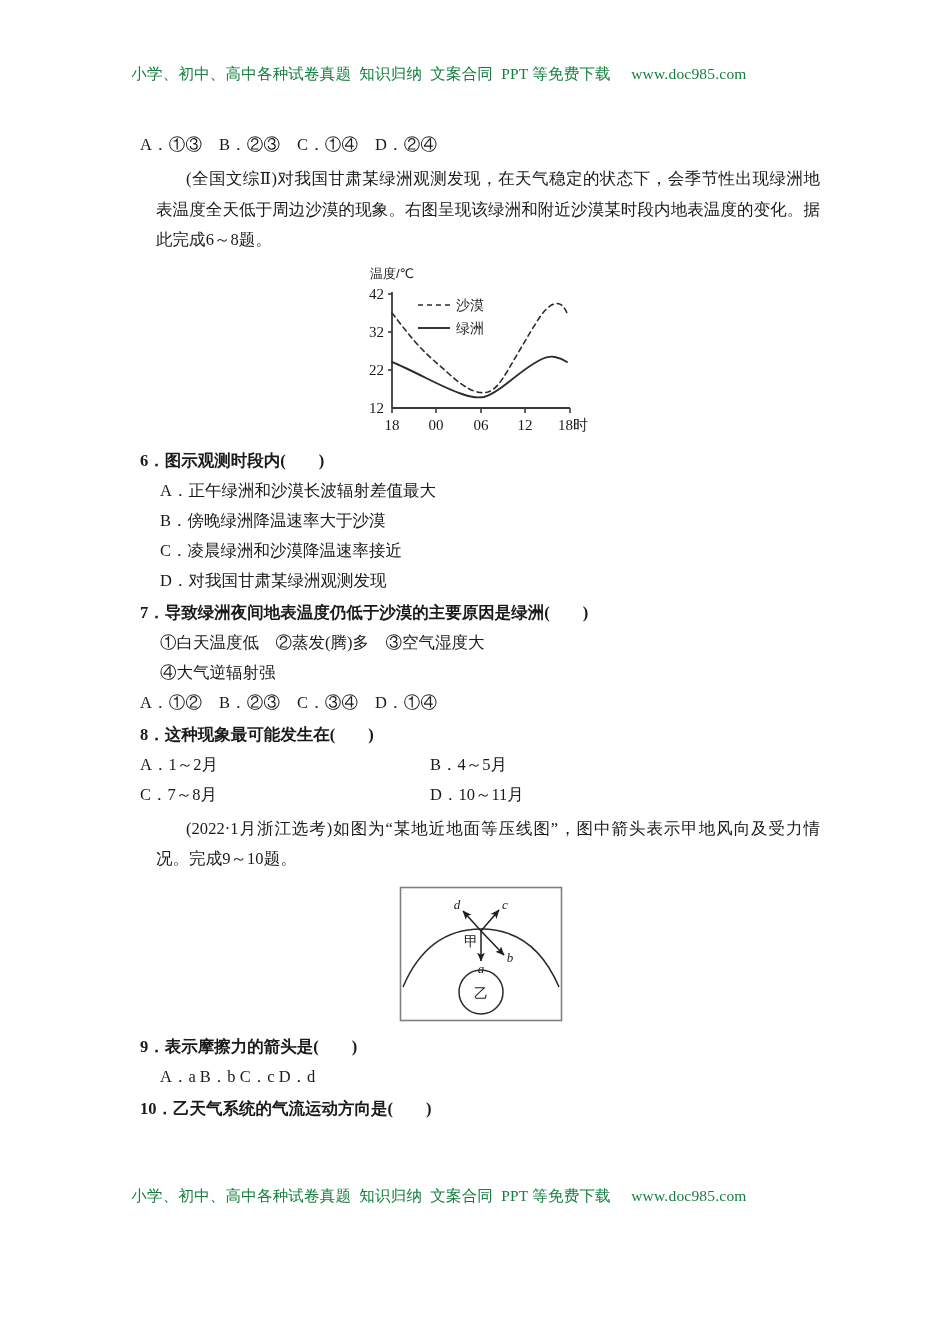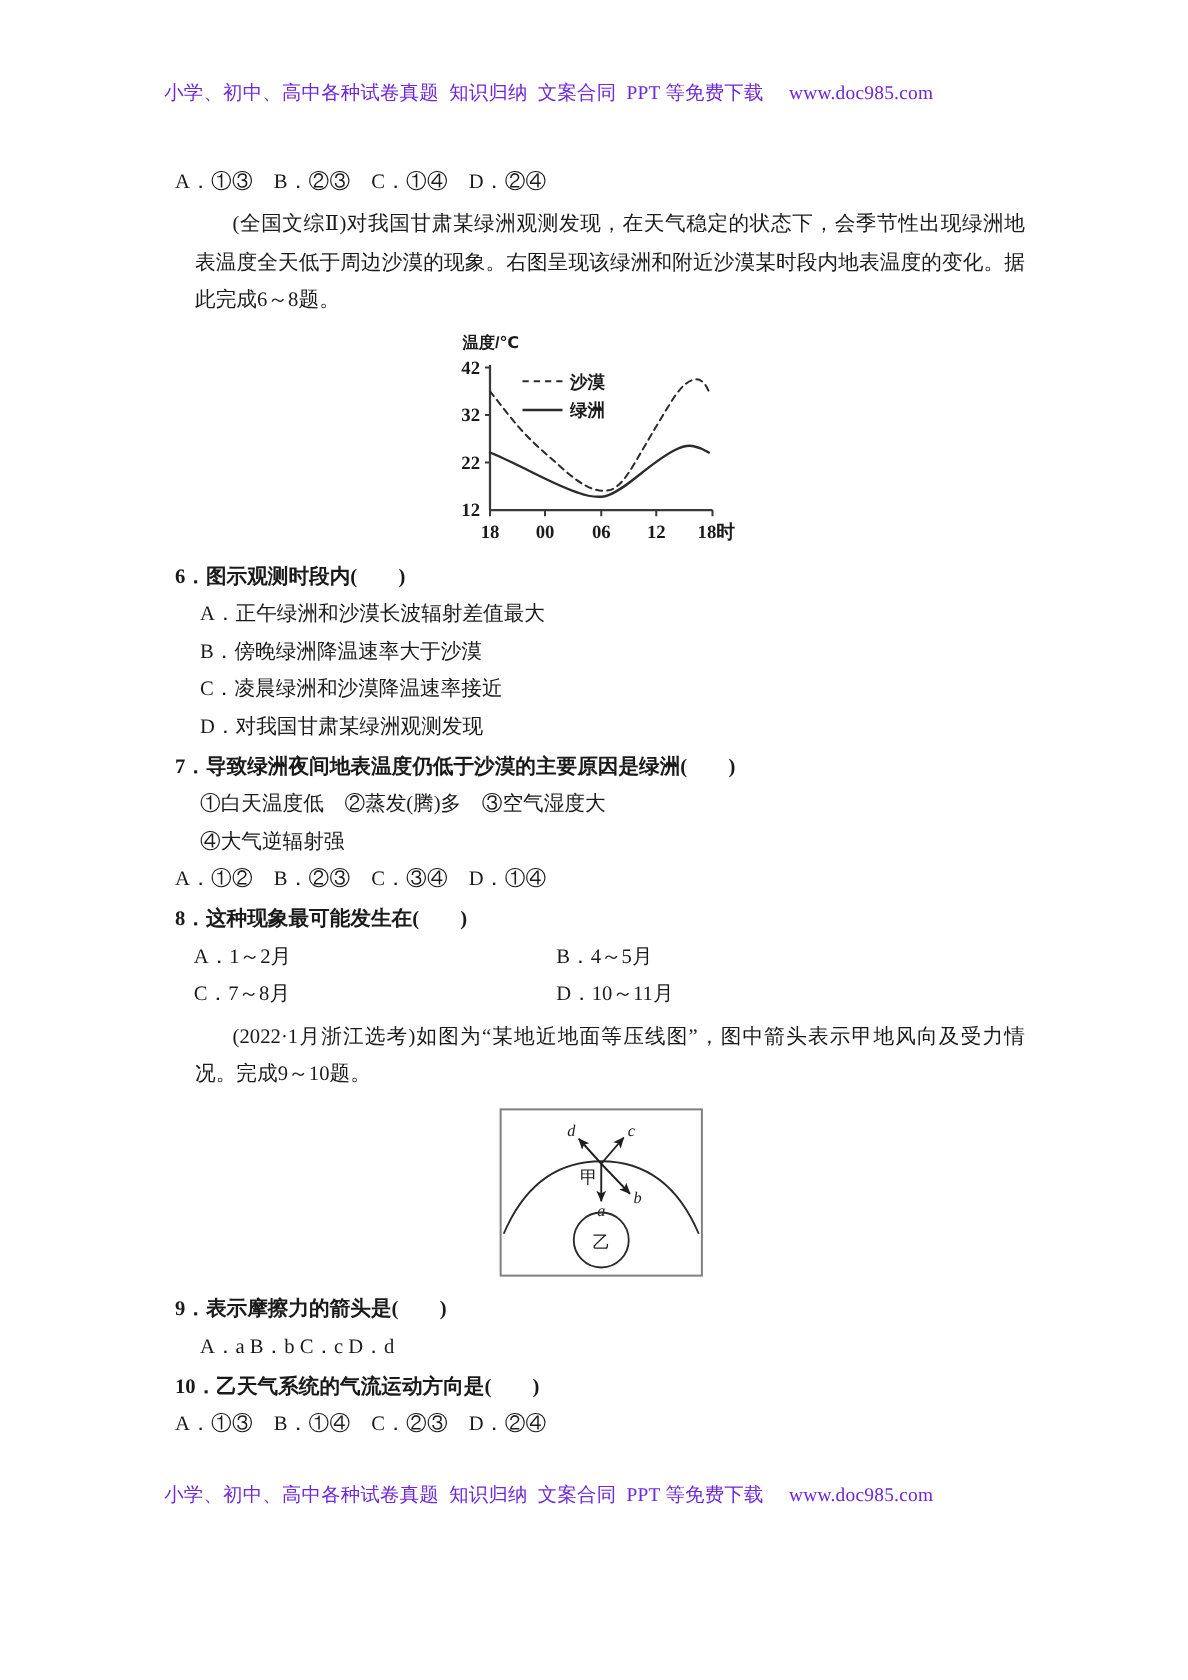--- a/index.html
+++ b/index.html
@@ -18,21 +18,21 @@
     width: 950px;
     height: 1344px;
     padding: 0;
   }
   .watermark {
     position: absolute;
     left: 0;
     width: 878px;
     text-align: center;
     font-size: 15.5px;
-    color: #6d28d9;
+    color: #15803d;
     letter-spacing: 0.2px;
     font-family: "Liberation Serif", "DejaVu Serif", serif;
     white-space: pre;
   }
   .watermark-top { top: 64px; }
   .watermark-bottom { top: 1186px; }
 
   .content {
     position: absolute;
     left: 140px;
@@ -64,36 +64,34 @@
   .sub {
     font-size: 16.5px;
     line-height: 30px;
     white-space: pre;
     margin-left: 20px;
   }
   .two-col {
     display: flex;
     font-size: 16.5px;
     line-height: 30px;
-    margin-left: 15px;
   }
   .two-col .c1 { width: 290px; white-space: pre; }
   .two-col .c2 { white-space: pre; }
 
   
   .chart-wrap {
     margin-top: 8px;
     height: 180px;
     position: relative;
   }
   .chart-box {
     position: absolute;
     left: 222px;
     top: 0;
-    font-weight: bold;
   }
   .chart-svg { display: block; }
   .axis-title {
     font-family: "Liberation Sans", "DejaVu Sans", sans-serif;
     font-size: 13px;
     fill: #1a1a1a;
   }
   .tick-lab {
     font-family: "Liberation Serif", "DejaVu Serif", serif;
     font-size: 15px;
@@ -244,19 +242,18 @@
           <circle cx="83" cy="107" r="22" fill="none" stroke="#2b2b2b" stroke-width="1.5"></circle>
           <text class="diag-cn" x="83" y="113" text-anchor="middle">乙</text>
         </svg>
       </div>
     </div>
 
     <div class="q">9．表示摩擦力的箭头是(        )</div>
     <div class="sub">A．a B．b C．c D．d</div>
 
     <div class="q">10．乙天气系统的气流运动方向是(        )</div>
-    <div class="opts-line">A．①③　B．①④　C．②③　D．②④</div>
 
   </div>
 
   <div class="watermark watermark-bottom">小学、初中、高中各种试卷真题  知识归纳  文案合同  PPT 等免费下载     www.doc985.com</div>
 
 </div>
 
 </body></html>

